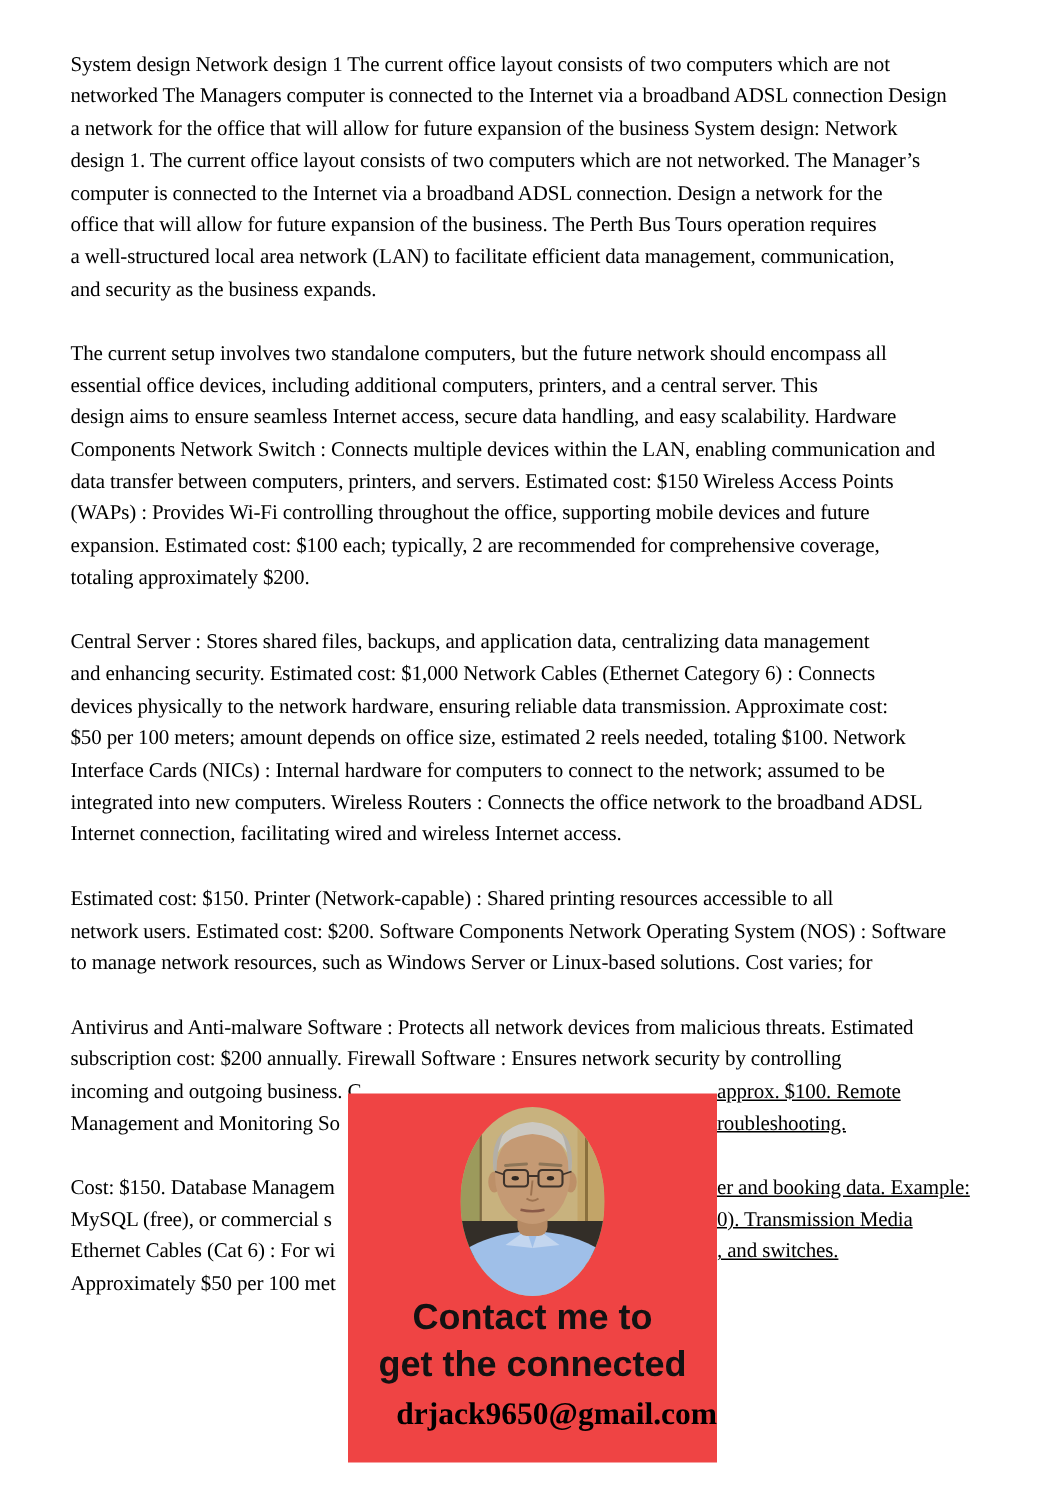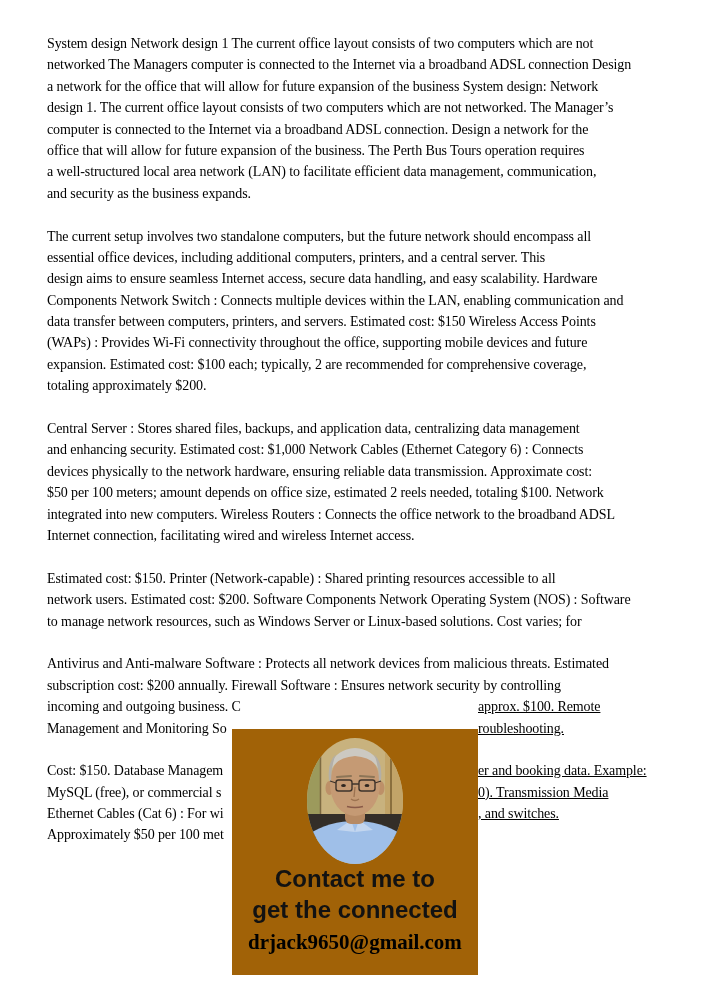--- a/index.html
+++ b/index.html
@@ -60,21 +60,21 @@
     font-weight: bold;
     font-size: 24px;
     line-height: 31px;
     color: #121212;
   }
   .email {
     position: absolute;
     top: 201px;
     left: 0;
     width: 100%;
-    text-align: center;
+    text-align: right;
     font-family: "Liberation Serif", "DejaVu Serif", serif;
     font-weight: bold;
     font-size: 21px;
     color: #000000;
   }
 </style>
 </head>
 <body>
 
 <div class="page">
@@ -89,29 +89,30 @@
         <div class="line">office that will allow for future expansion of the business. The Perth Bus Tours operation requires</div>
         <div class="line">a well-structured local area network (LAN) to facilitate efficient data management, communication,</div>
         <div class="line">and security as the business expands.</div>
       </div>
       <div class="para">
         <div class="line">The current setup involves two standalone computers, but the future network should encompass all</div>
         <div class="line">essential office devices, including additional computers, printers, and a central server. This</div>
         <div class="line">design aims to ensure seamless Internet access, secure data handling, and easy scalability. Hardware</div>
         <div class="line">Components Network Switch : Connects multiple devices within the LAN, enabling communication and</div>
         <div class="line">data transfer between computers, printers, and servers. Estimated cost: $150 Wireless Access Points</div>
-        <div class="line">(WAPs) : Provides Wi-Fi connectivity throughout the office, supporting mobile devices and future</div>
+        <div class="line">(WAPs) : Provides Wi-Fi controlling throughout the office, supporting mobile devices and future</div>
         <div class="line">expansion. Estimated cost: $100 each; typically, 2 are recommended for comprehensive coverage,</div>
         <div class="line">totaling approximately $200.</div>
       </div>
       <div class="para">
         <div class="line">Central Server : Stores shared files, backups, and application data, centralizing data management</div>
         <div class="line">and enhancing security. Estimated cost: $1,000 Network Cables (Ethernet Category 6) : Connects</div>
         <div class="line">devices physically to the network hardware, ensuring reliable data transmission. Approximate cost:</div>
         <div class="line">$50 per 100 meters; amount depends on office size, estimated 2 reels needed, totaling $100. Network</div>
+        <div class="line">Interface Cards (NICs) : Internal hardware for computers to connect to the network; assumed to be</div>
         <div class="line">integrated into new computers. Wireless Routers : Connects the office network to the broadband ADSL</div>
         <div class="line">Internet connection, facilitating wired and wireless Internet access.</div>
       </div>
       <div class="para">
         <div class="line">Estimated cost: $150. Printer (Network-capable) : Shared printing resources accessible to all</div>
         <div class="line">network users. Estimated cost: $200. Software Components Network Operating System (NOS) : Software</div>
         <div class="line">to manage network resources, such as Windows Server or Linux-based solutions. Cost varies; for</div>
       </div>
       <div class="para">
         <div class="line">Antivirus and Anti-malware Software : Protects all network devices from malicious threats. Estimated</div>
@@ -120,21 +121,21 @@
         <div class="line"><span>Management and Monitoring So</span><span class="right">roubleshooting.</span></div>
       </div>
       <div class="para">
         <div class="line"><span>Cost: $150. Database Managem</span><span class="right">er and booking data. Example:</span></div>
         <div class="line"><span>MySQL (free), or commercial s</span><span class="right">0). Transmission Media</span></div>
         <div class="line"><span>Ethernet Cables (Cat 6) : For wi</span><span class="right">, and switches.</span></div>
         <div class="line"><span>Approximately $50 per 100 met</span><span class="right"></span></div>
       </div>
     </div>
 
-  <div class="overlay" style="background: #a16207;">
+  <div class="overlay" style="background: #ef4444;">
     <svg class="portrait" viewBox="0 0 96 126" xmlns="http://www.w3.org/2000/svg">
       <defs>
         <clipPath id="ovalClip">
             <ellipse cx="48" cy="63" rx="48" ry="63"></ellipse>
           </clipPath>
       </defs>
       <g clip-path="url(#ovalClip)">
         <rect x="0" y="0" width="96" height="126" fill="#c8b27e"></rect>
         <rect x="0" y="0" width="13" height="126" fill="#9c9a5c"></rect>
         <rect x="78" y="0" width="18" height="126" fill="#c2a468"></rect>

